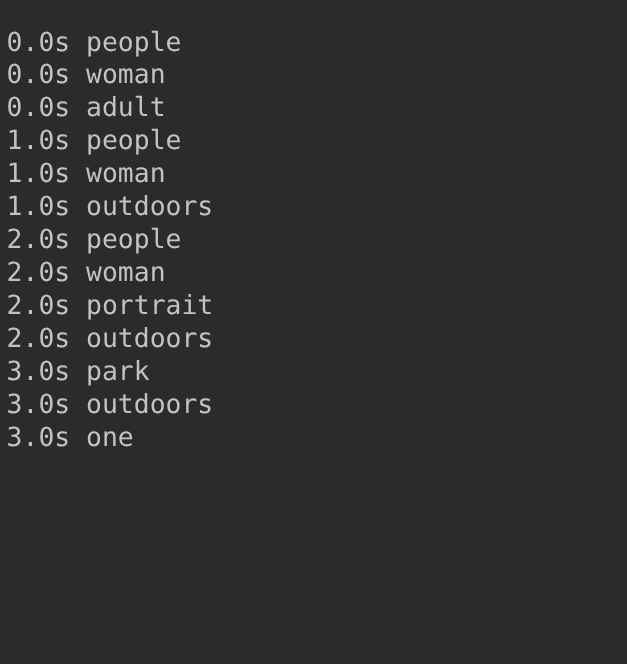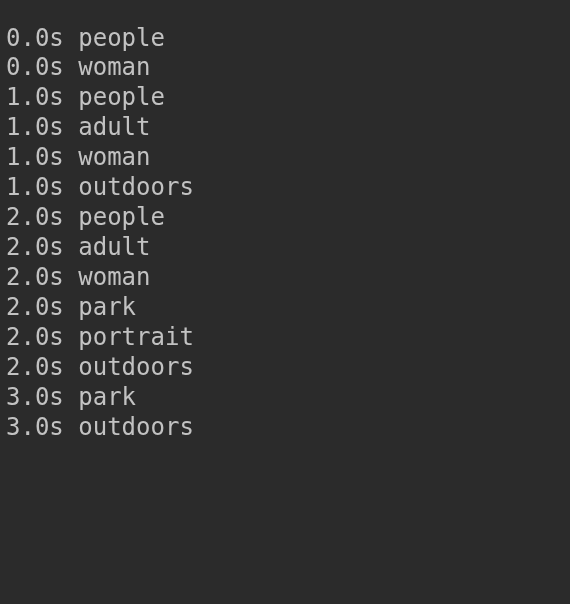--- a/index.html
+++ b/index.html
@@ -43,25 +43,24 @@
     font: inherit;
     white-space: pre;
   }
 </style>
 </head>
 <body>
 
 <div id="terminal-output" style="background: rgb(43, 43, 43); color: rgb(194, 194, 194);">
     <div class="tag-line"><span class="ts">0.0s</span><span class="sep"> </span><span class="label">people</span></div>
     <div class="tag-line"><span class="ts">0.0s</span><span class="sep"> </span><span class="label">woman</span></div>
+    <div class="tag-line"><span class="ts">0.0s</span><span class="sep"> </span><span class="label">adult</span></div>
     <div class="tag-line"><span class="ts">1.0s</span><span class="sep"> </span><span class="label">people</span></div>
-    <div class="tag-line"><span class="ts">1.0s</span><span class="sep"> </span><span class="label">adult</span></div>
     <div class="tag-line"><span class="ts">1.0s</span><span class="sep"> </span><span class="label">woman</span></div>
     <div class="tag-line"><span class="ts">1.0s</span><span class="sep"> </span><span class="label">outdoors</span></div>
     <div class="tag-line"><span class="ts">2.0s</span><span class="sep"> </span><span class="label">people</span></div>
-    <div class="tag-line"><span class="ts">2.0s</span><span class="sep"> </span><span class="label">adult</span></div>
     <div class="tag-line"><span class="ts">2.0s</span><span class="sep"> </span><span class="label">woman</span></div>
-    <div class="tag-line"><span class="ts">2.0s</span><span class="sep"> </span><span class="label">park</span></div>
     <div class="tag-line"><span class="ts">2.0s</span><span class="sep"> </span><span class="label">portrait</span></div>
     <div class="tag-line"><span class="ts">2.0s</span><span class="sep"> </span><span class="label">outdoors</span></div>
     <div class="tag-line"><span class="ts">3.0s</span><span class="sep"> </span><span class="label">park</span></div>
     <div class="tag-line"><span class="ts">3.0s</span><span class="sep"> </span><span class="label">outdoors</span></div>
+    <div class="tag-line"><span class="ts">3.0s</span><span class="sep"> </span><span class="label">one</span></div>
   </div>
 
 </body></html>

